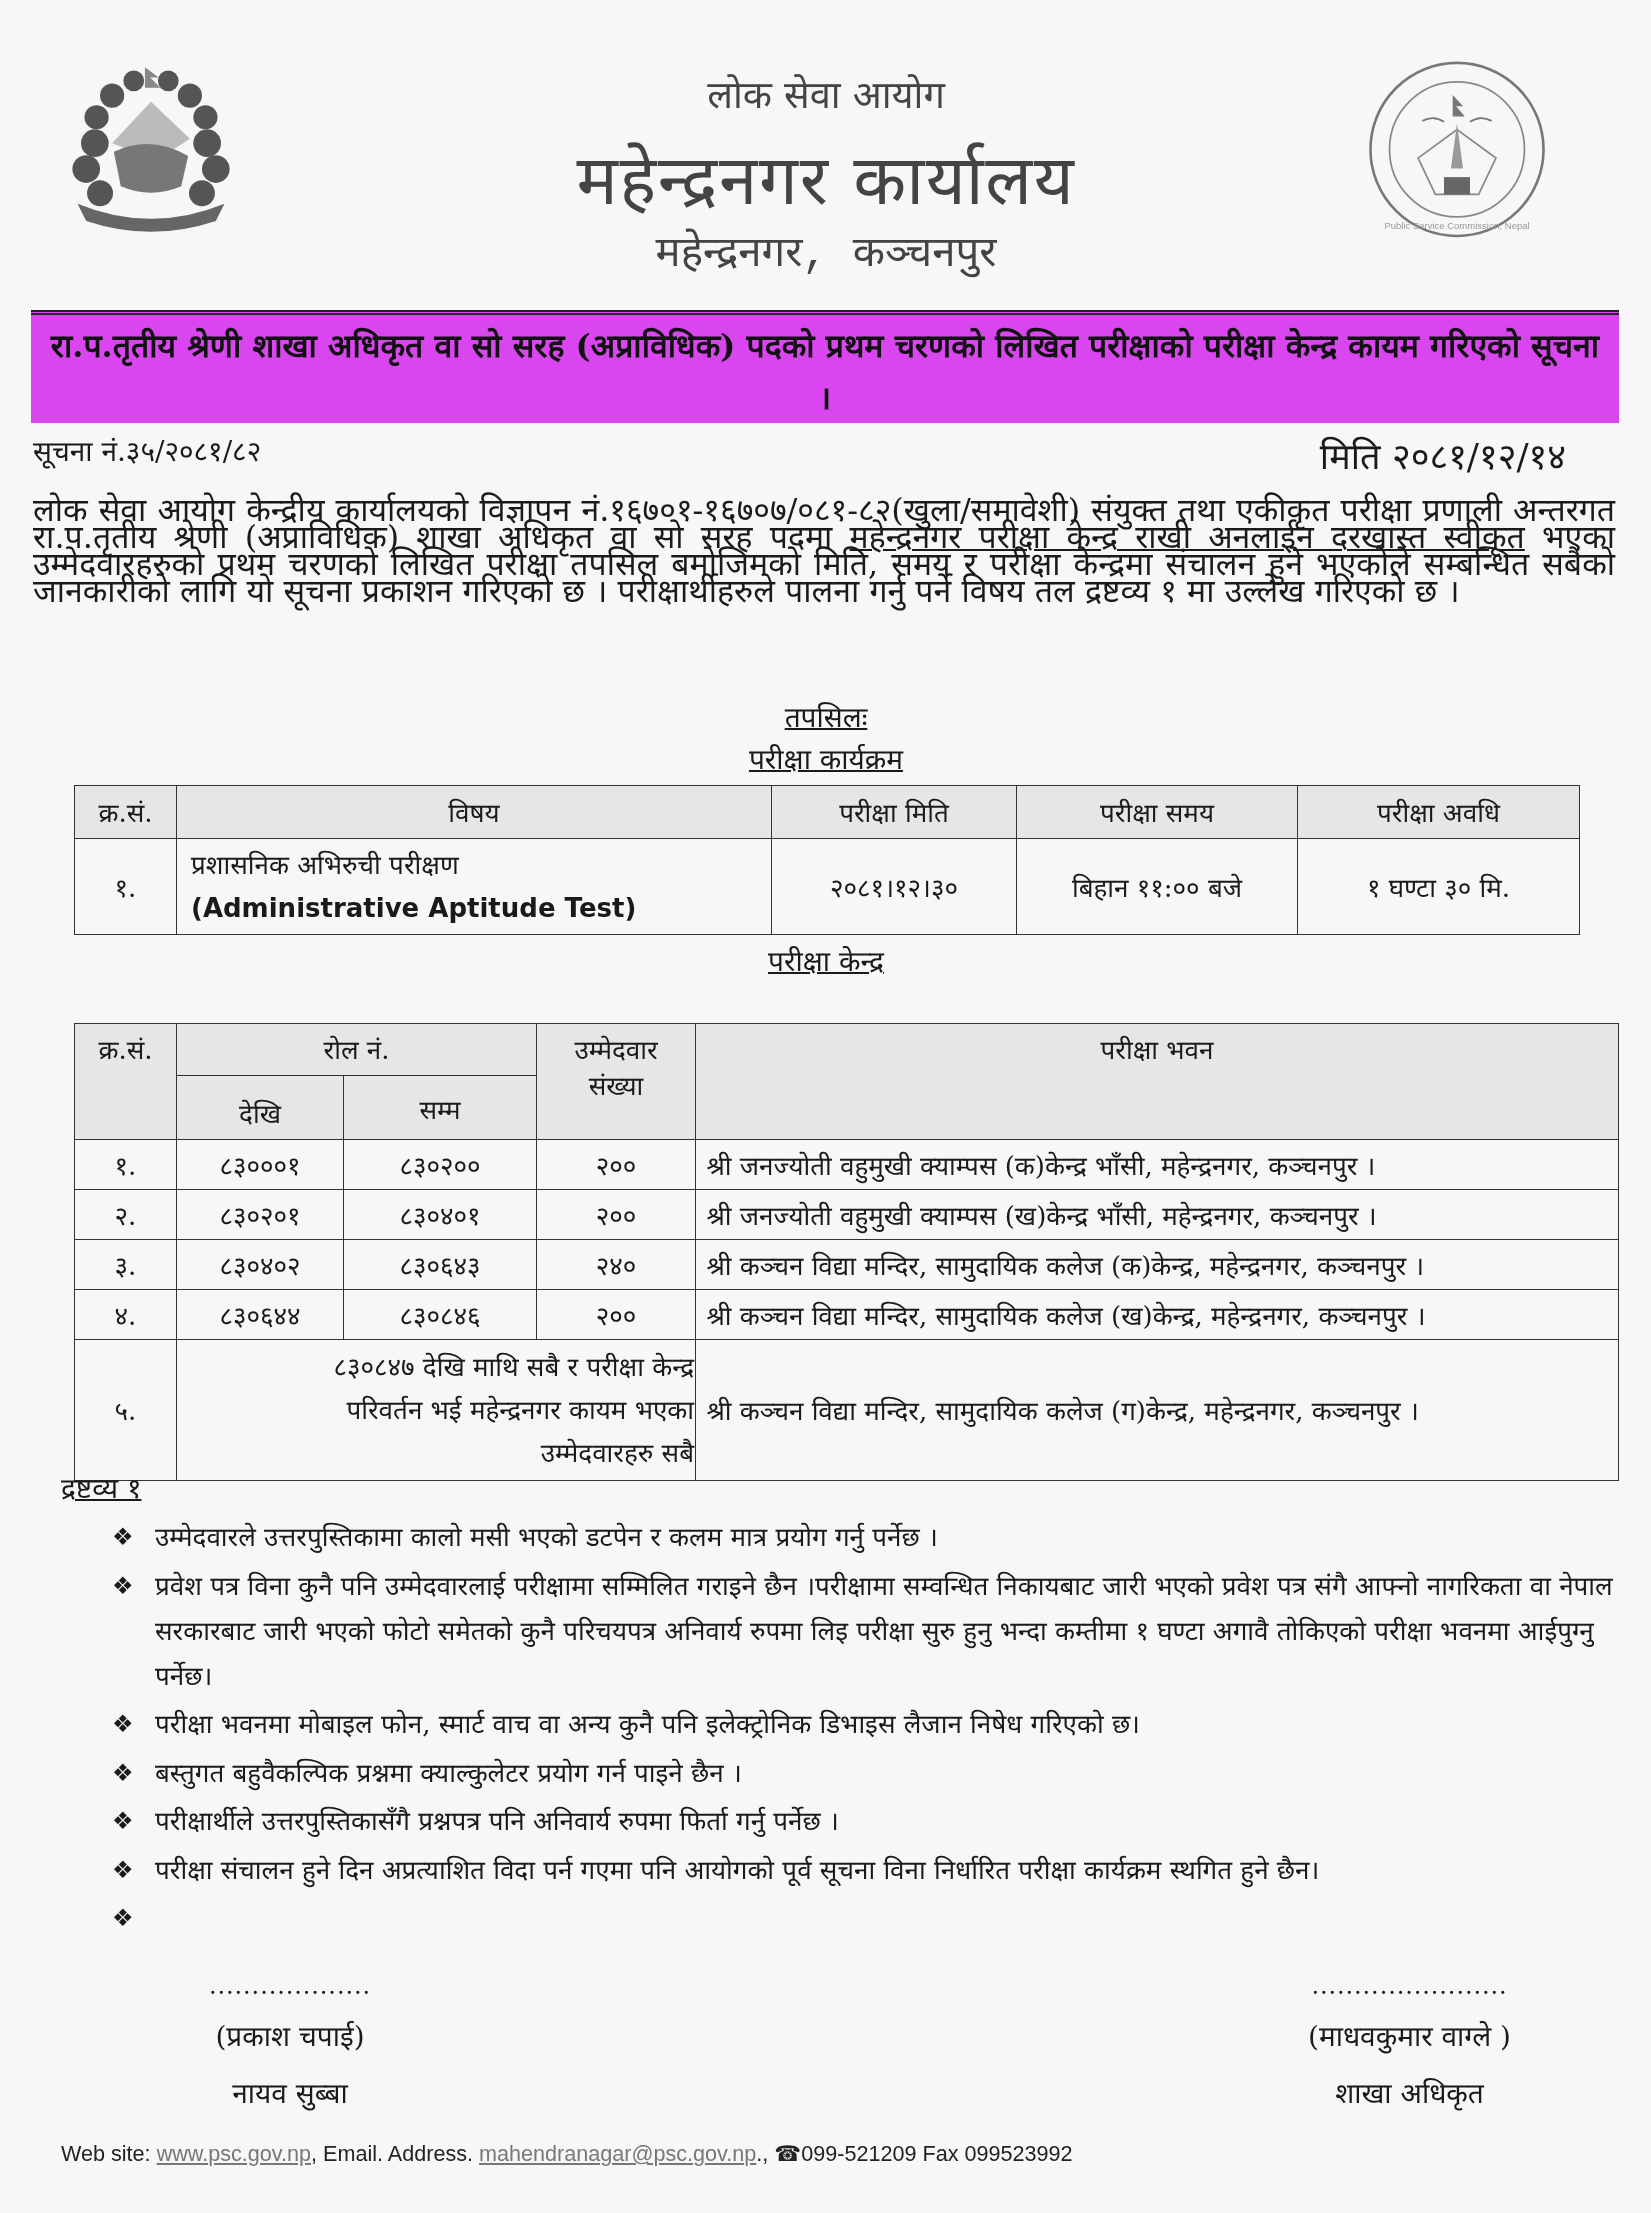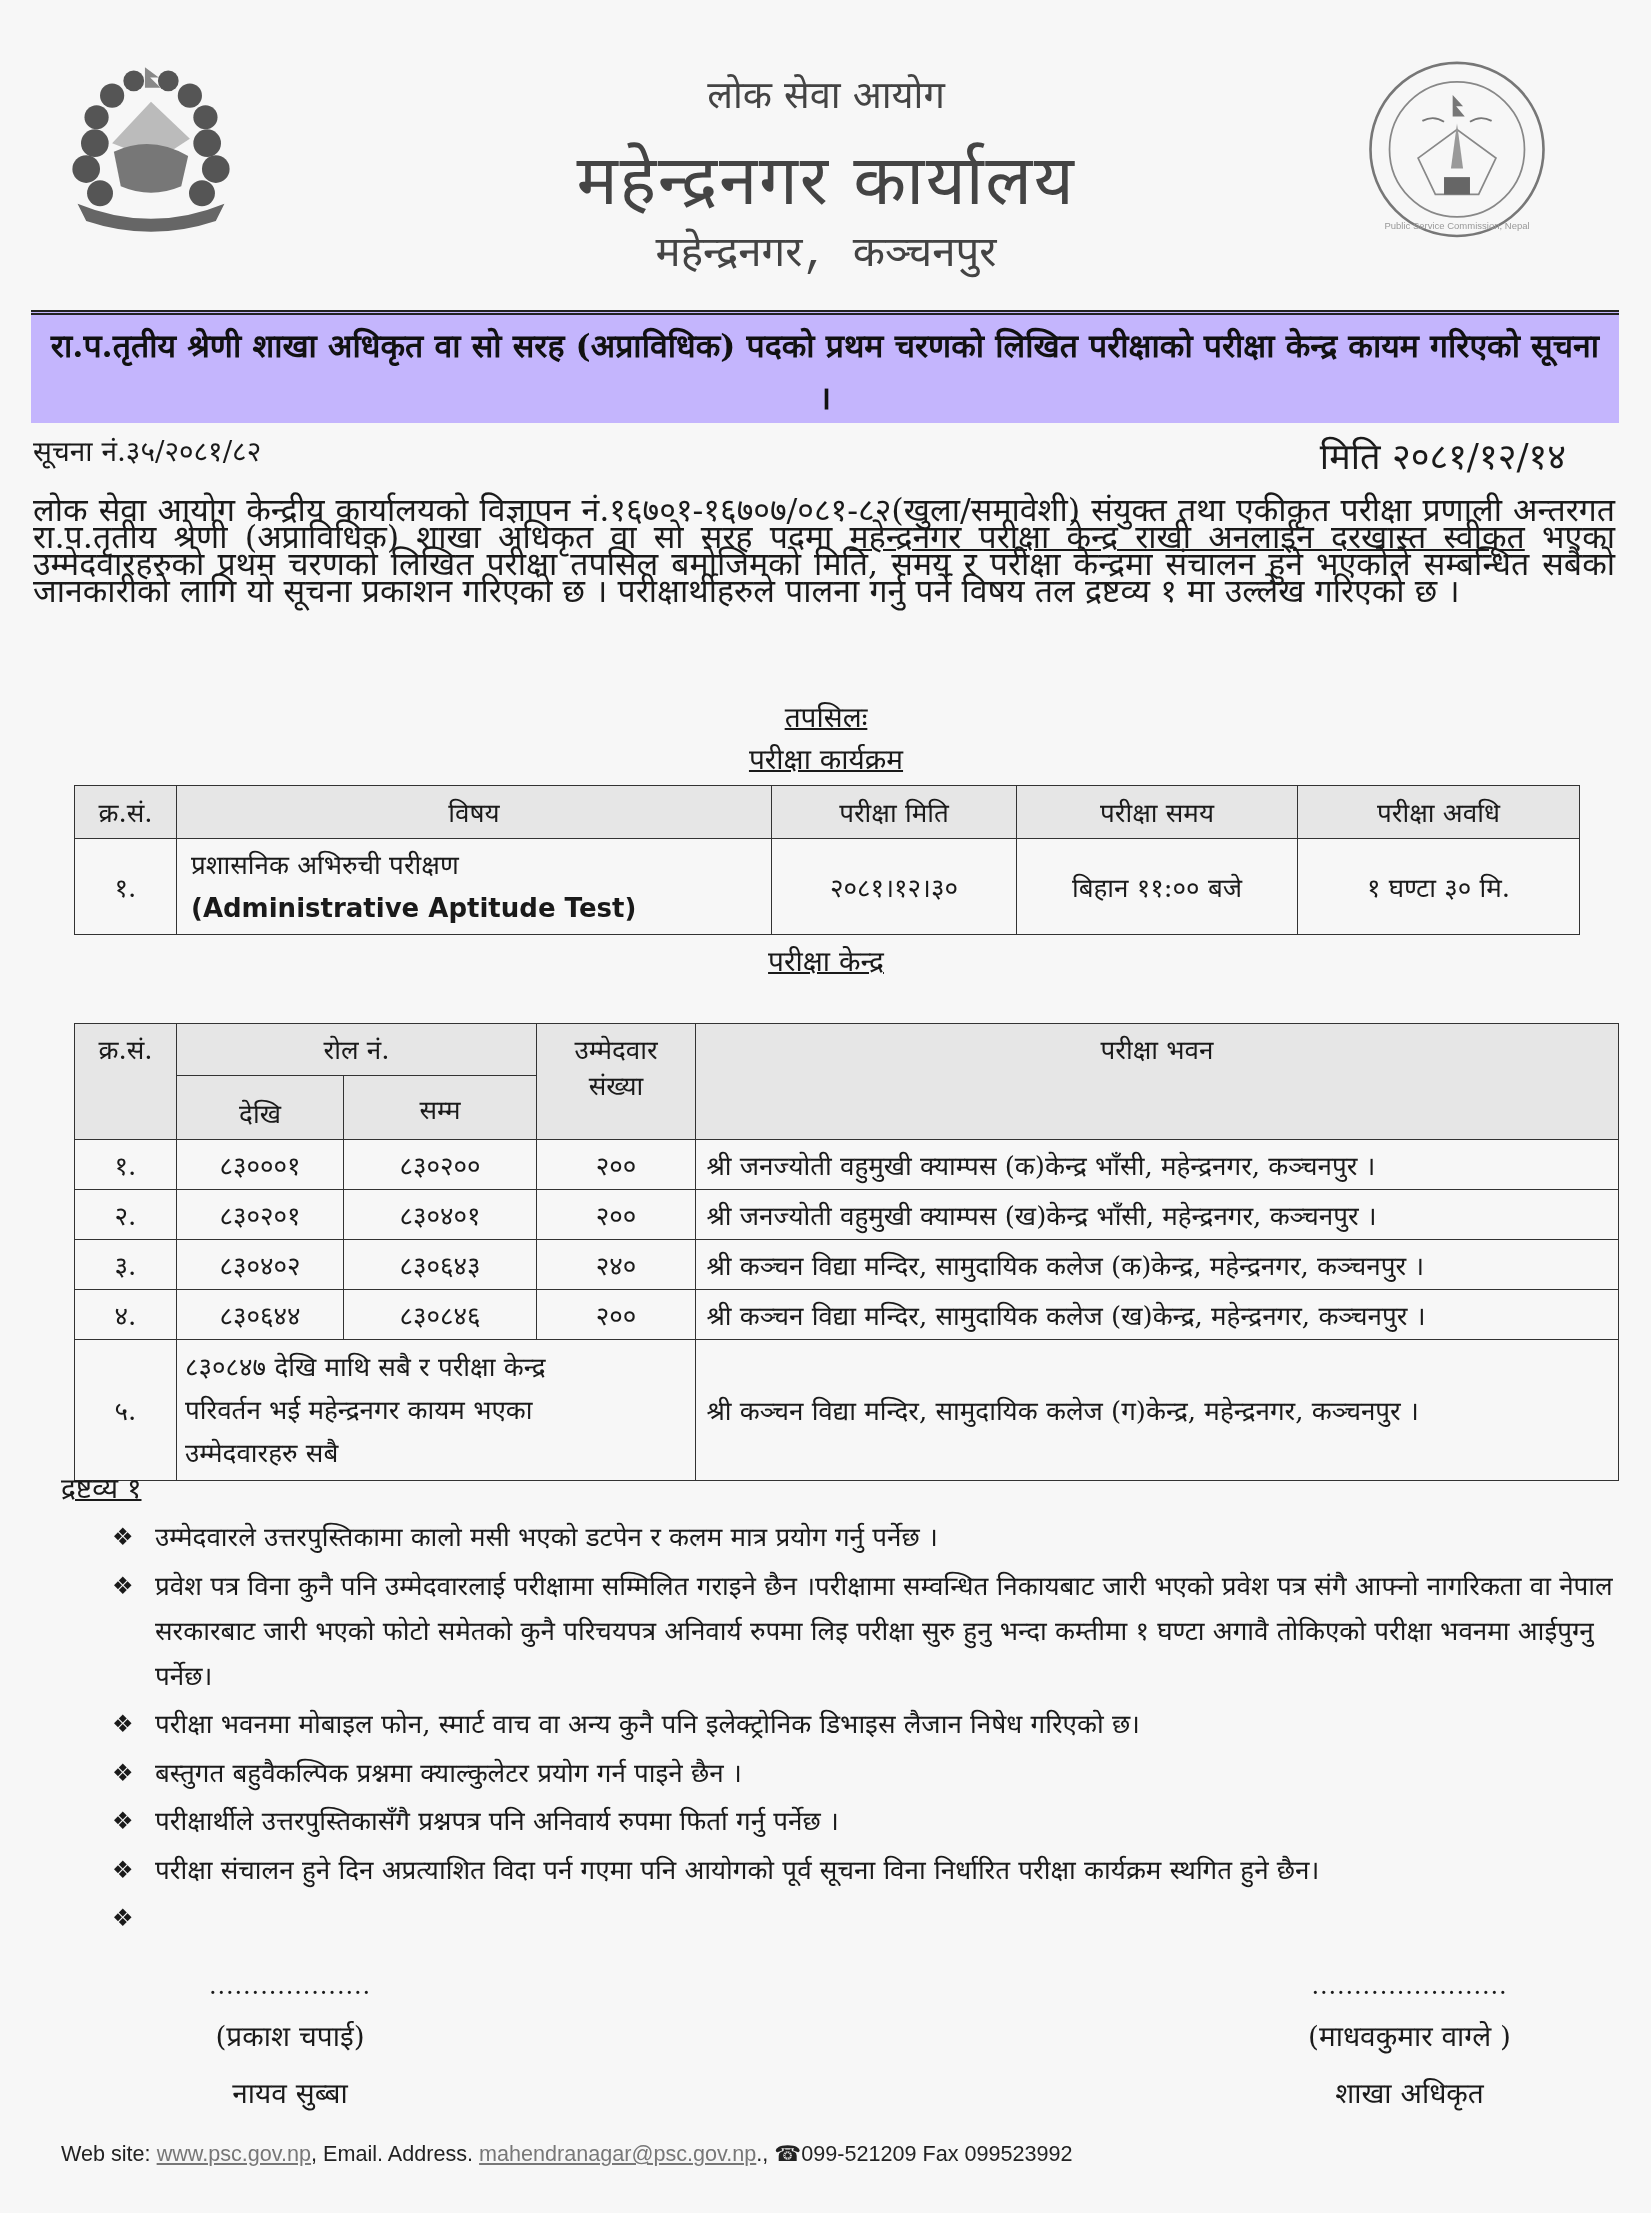--- a/index.html
+++ b/index.html
@@ -8,21 +8,21 @@
     font-family: "DejaVu Sans", sans-serif; position: relative; overflow: hidden;
   }
   .abs { position: absolute; }
   
   .logo-left { left: 43px; top: 48px; width: 216px; height: 186px; }
   .logo-right { left: 1366px; top: 56px; width: 182px; height: 186px; }
   .h1 { left: 0; width: 1652px; top: 67px; text-align: center; font-size: 38px; color: #444; font-family: "DejaVu Serif", serif; }
   .h2 { left: 0; width: 1652px; top: 130px; text-align: center; font-size: 69px; color: #444; font-family: "DejaVu Serif", serif; letter-spacing: 1.7px; }
   .h3 { left: 0; width: 1652px; top: 221px; text-align: center; font-size: 42px; color: #444; font-family: Liberation Mono, monospace; }
 
-  .title-box { left: 31px; top: 310px; width: 1588px; height: 108px; background: #c4b5fd; border-top: 5.2px double #222; }
+  .title-box { left: 31px; top: 310px; width: 1588px; height: 108px; background: #d946ef; border-top: 5.2px double #222; }
   .title-text { text-align: center; font-size: 32px; font-weight: bold; line-height: 52px; padding: 5.2px 17.3px 0; color: #111; font-family: "DejaVu Serif", serif; }
 
   .notice-no { left: 33px; top: 431px; font-size: 28px; font-family: "DejaVu Serif", serif; }
   .notice-date { right: 86px; top: 431px; font-size: 36px; font-family: "DejaVu Serif", serif; }
 
   .para { left: 33px; top: 497px; width: 1582px; font-size: 32px; line-height: 27px; text-align: justify; font-family: "DejaVu Serif", serif; }
   .para u { text-decoration-thickness: 1.7px; }
 
   .center-head { left: 0; width: 1652px; text-align: center; font-size: 28px; font-family: "DejaVu Serif", serif; }
   .center-head span { text-decoration: underline; text-decoration-thickness: 1.7px; }
@@ -33,21 +33,21 @@
   .t1 { left: 74px; top: 785px; width: 1506px; font-size: 26px; }
   .t1 th { height: 50px; }
   .t1 td { height: 93px; text-align: center; }
   .t1 .subj { text-align: left; padding-left: 14px; line-height: 43px; }
   .t1 .subj b { font-family: "DejaVu Sans", sans-serif; font-weight: bold; font-size: 26px; }
 
   .t2 { left: 74px; top: 1023px; width: 1545px; font-size: 26px; }
   .t2 th { vertical-align: top; padding-top: 7px; }
   .t2 td { height: 47px; text-align: center; }
   .t2 td.addr { text-align: left; padding-left: 10.4px; }
-  .t2 td.multi { text-align: left; padding-left: 8px; line-height: 43px; }
+  .t2 td.multi { text-align: right; padding-left: 22px; line-height: 43px; }
 
   .note-head { left: 61px; top: 1468px; font-size: 28px; font-family: "DejaVu Serif", serif; }
   .note-head span { text-decoration: underline; text-decoration-thickness: 1.7px; }
   .notes { left: 112px; top: 1515px; width: 1505px; font-size: 26px; font-family: "DejaVu Serif", serif; line-height: 45px; }
   .note { position: relative; padding-left: 43px; margin-bottom: 3.5px; }
   .note .bullet { position: absolute; left: 0; top: 0; font-size: 24px; }
 
   .sig { font-size: 28px; text-align: center; font-family: "DejaVu Serif", serif; }
   .sig .dots { letter-spacing: 0.9px; font-size: 24px; }
   .sig-left { left: 186px; top: 1972px; width: 208px; }

